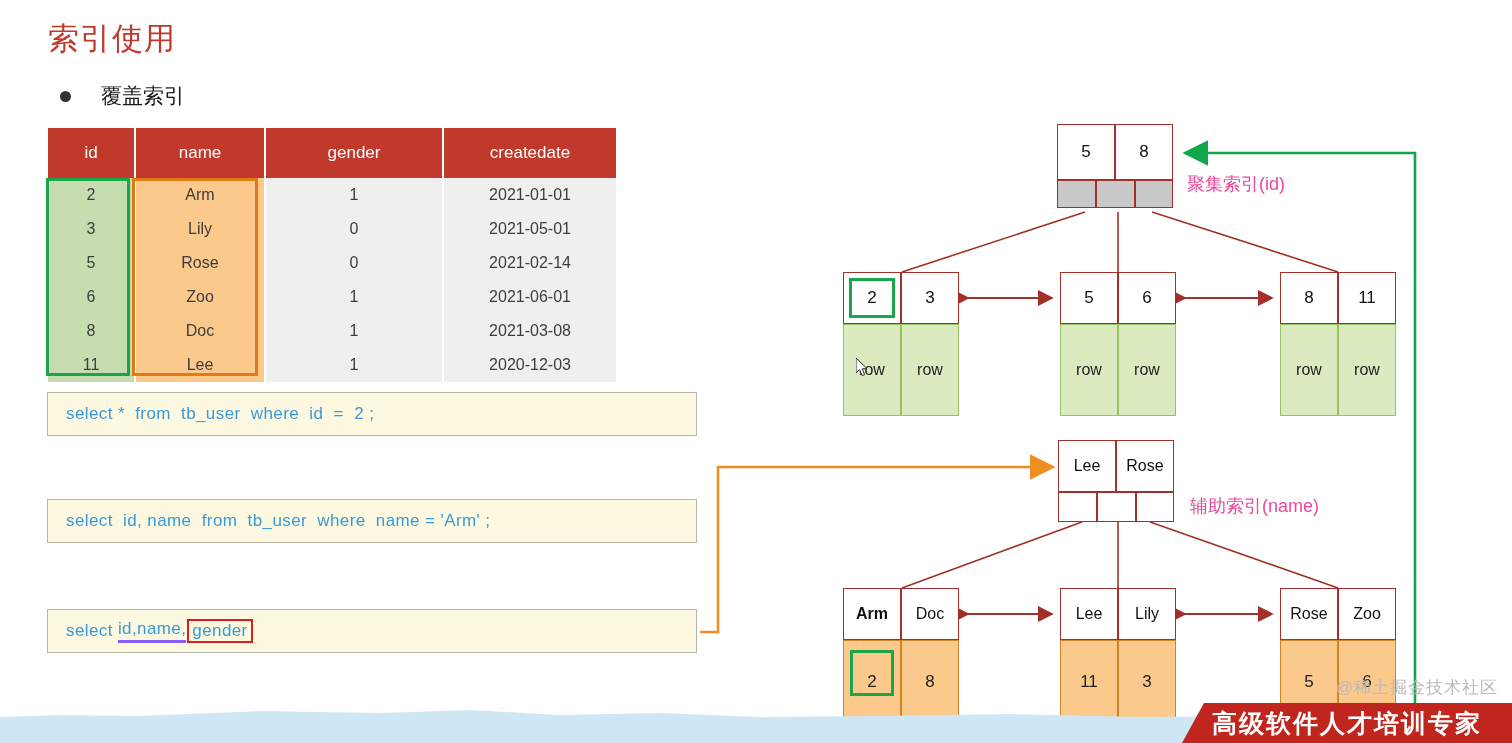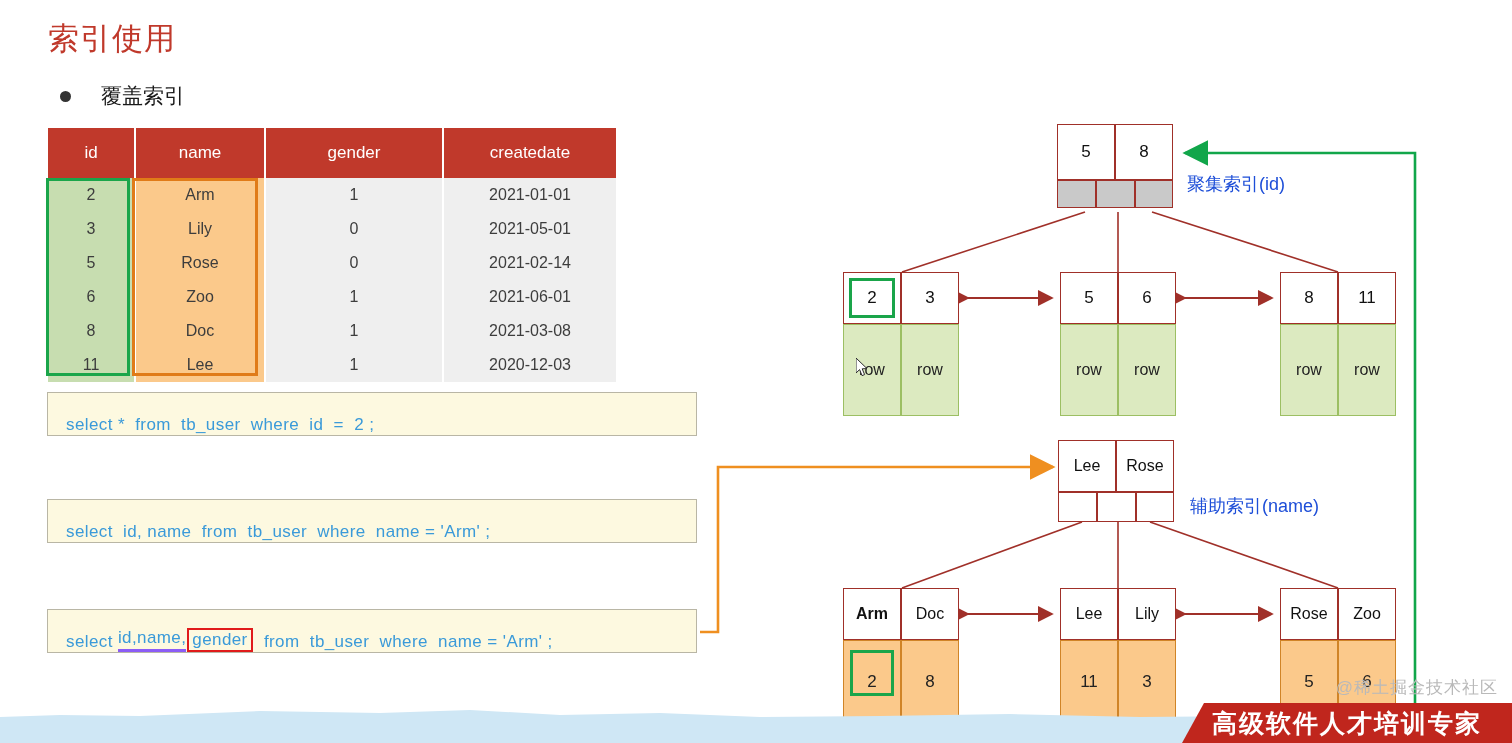--- a/index.html
+++ b/index.html
@@ -45,21 +45,21 @@
   }
   #name-col-outline{
     position:absolute;left:132px;top:178px;width:126px;height:198px;
     border:3px solid #e07b18;box-sizing:border-box;pointer-events:none;
   }
 
   
   .sql-box{
     position:absolute;left:47px;width:650px;height:44px;
     background:#fdf9e0;border:1px solid #b9b6a5;box-sizing:border-box;
-    display:flex;align-items:flex-end;padding-left:18px;
+    display:flex;align-items:center;padding-left:18px;
     font-size:17px;color:#3a9ad9;letter-spacing:.4px;white-space:pre;
   }
   #sql-box-1{top:392px;}
   #sql-box-2{top:499px;}
   #sql-box-3{top:609px;}
   #sql-seg-underline{border-bottom:3px solid #8b5cf6;padding-bottom:1px;}
   #sql-seg-boxed{
     border:2px solid #e01b1b;padding:1px 3px;margin:0 1px;display:inline-block;
     line-height:1.05;
   }
@@ -83,21 +83,21 @@
     font-size:16px;color:#222;
   }
   .datacell.orange{border:1.4px solid #d08427;background:#fbc98b;font-size:17px;}
   .sel-box{
     position:absolute;border:3px solid #1aa54a;box-sizing:border-box;pointer-events:none;
   }
   .bold-key{font-weight:bold;}
 
   
   .index-caption{
-    position:absolute;font-size:18px;color:#1d4ed8;
+    position:absolute;font-size:18px;color:#ec4899;
   }
 
   
   #wires{position:absolute;left:0;top:0;width:1512px;height:743px;pointer-events:none;}
 
   
   #wave{position:absolute;left:0;bottom:0;width:1512px;height:46px;}
   #bottom-banner{
     position:absolute;right:0;bottom:0;width:330px;height:40px;
     background:#c0261d;
@@ -181,21 +181,21 @@
 
 <div class="sql-box" id="sql-box-1">
   <span>select *  from  tb_user  where  id  =  2 ;</span>
 </div>
 
 <div class="sql-box" id="sql-box-2">
   <span>select  id, name  from  tb_user  where  name = 'Arm' ;</span>
 </div>
 
 <div class="sql-box" id="sql-box-3">
-  <span>select </span><span id="sql-seg-underline">id,name,</span><span id="sql-seg-boxed">gender</span><span>  from  tb_user  where  name = 'Arm' ;</span>
+  <span>select </span><span id="sql-seg-underline">id,name,</span><span id="sql-seg-boxed">gender</span>
 </div>
 
 <svg id="wires">
   <defs>
     <marker id="ah-red" markerWidth="9" markerHeight="9" refX="8" refY="4.5" orient="auto">
       <path d="M0,0 L9,4.5 L0,9 z" fill="#a03029"></path>
     </marker>
     <marker id="ah-red-l" markerWidth="9" markerHeight="9" refX="8" refY="4.5" orient="auto">
       <path d="M0,0 L9,4.5 L0,9 z" fill="#a03029"></path>
     </marker>

